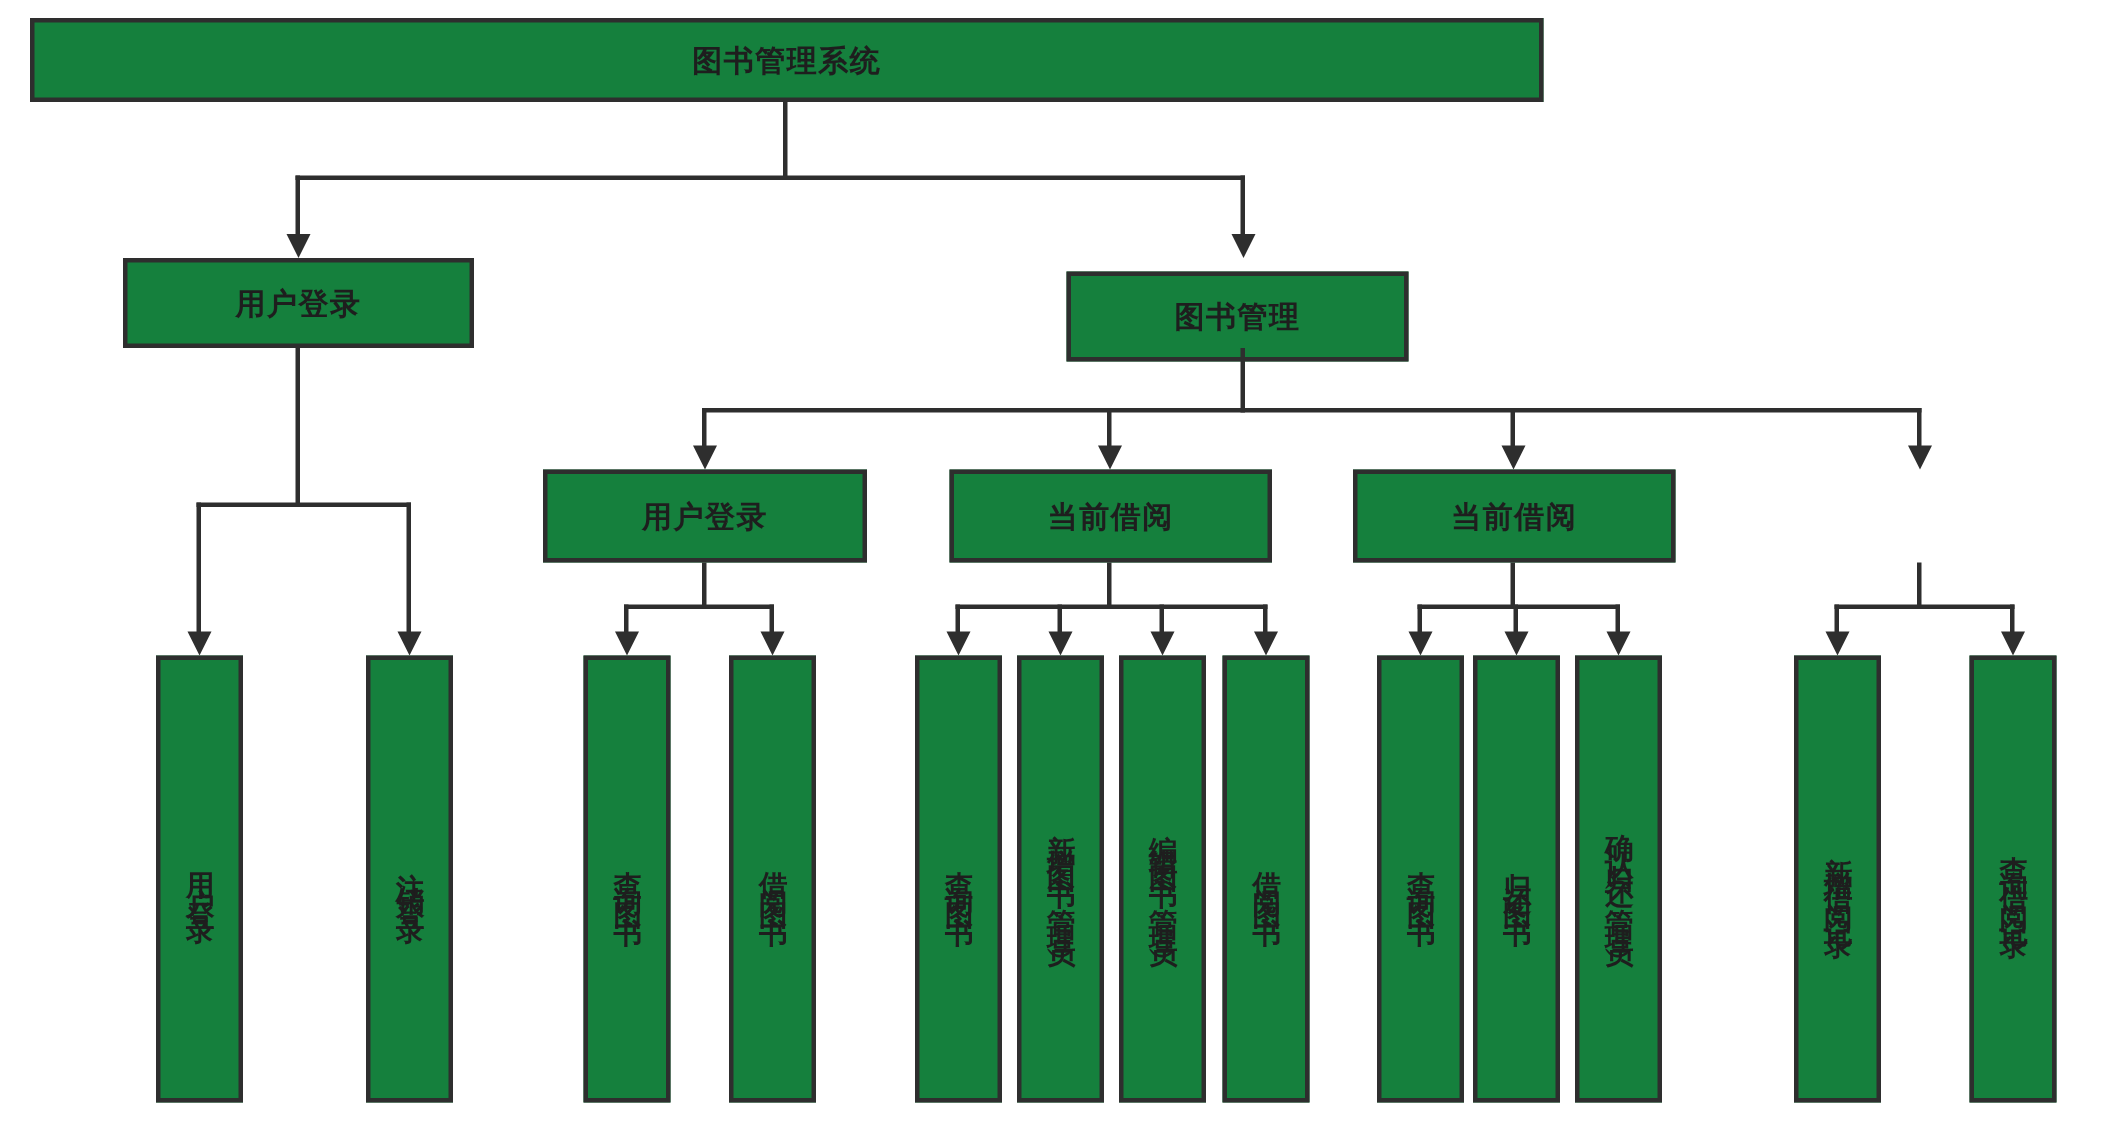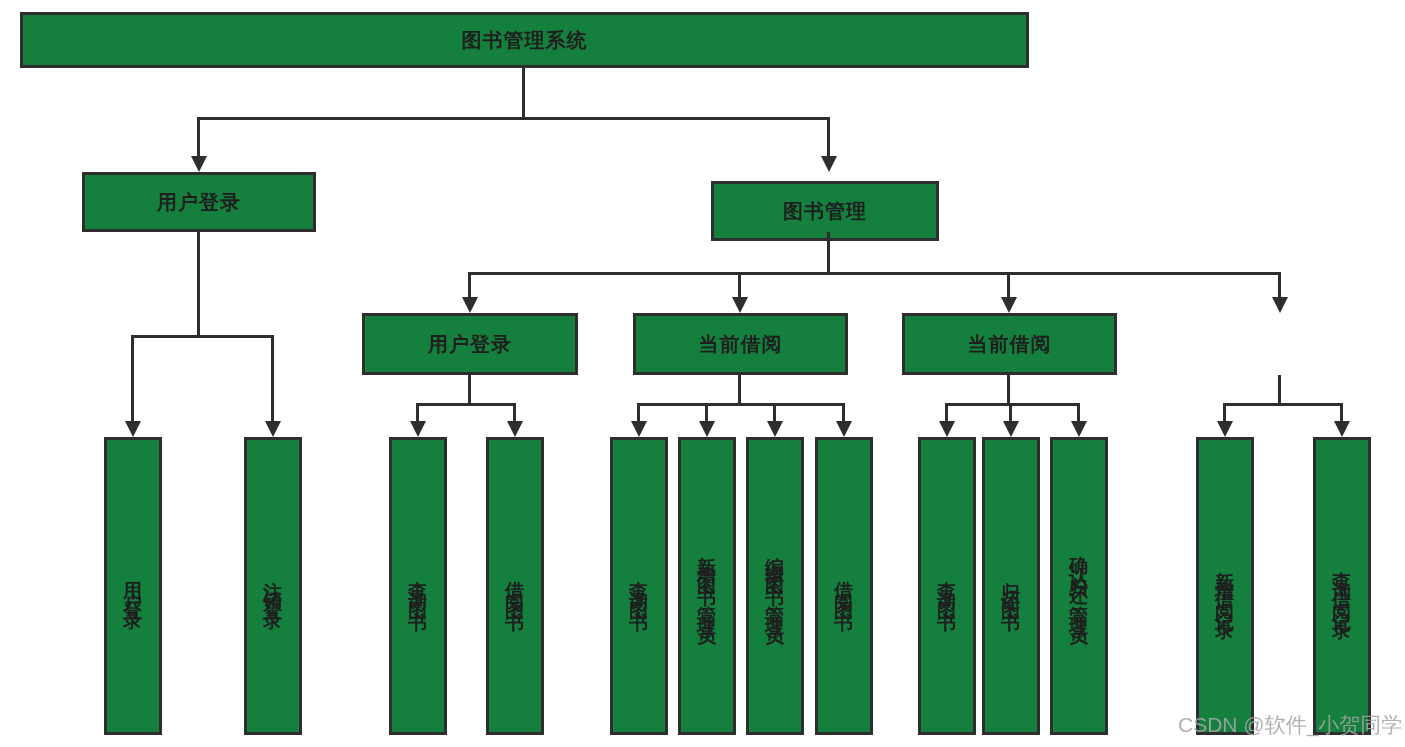--- a/index.html
+++ b/index.html
@@ -150,15 +150,14 @@
   <div class="vline" style="left:1077px;top:403px;height:22px"></div>
   <div class="arrow" style="left:1071px;top:421px"></div>
 
   <div class="vline" style="left:1278px;top:375px;height:31px"></div>
   <div class="hline" style="left:1223px;top:403px;width:120px"></div>
   <div class="vline" style="left:1223px;top:403px;height:22px"></div>
   <div class="arrow" style="left:1217px;top:421px"></div>
   <div class="vline" style="left:1340px;top:403px;height:22px"></div>
   <div class="arrow" style="left:1334px;top:421px"></div>
 
-  <div class="watermark">CSDN @软件_小贺同学</div>
 
 </div>
 
 </body></html>

